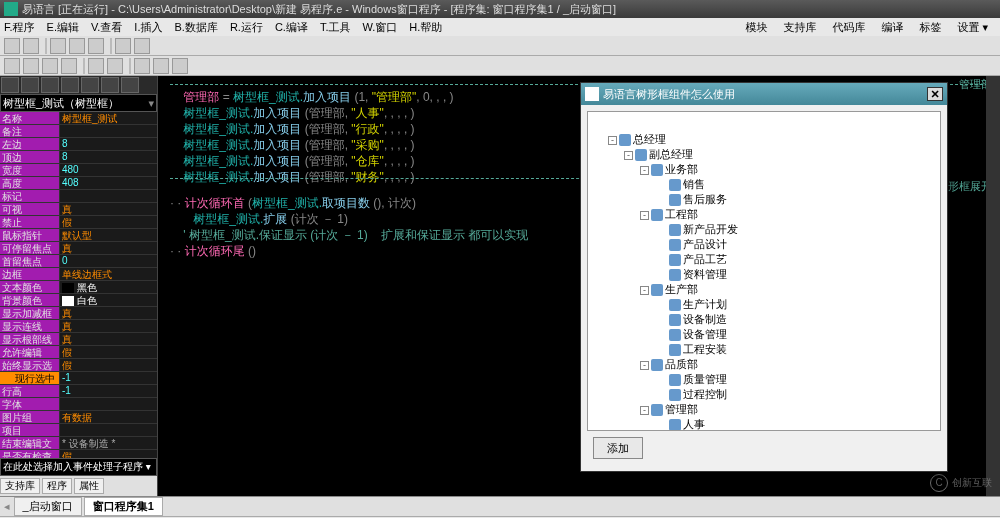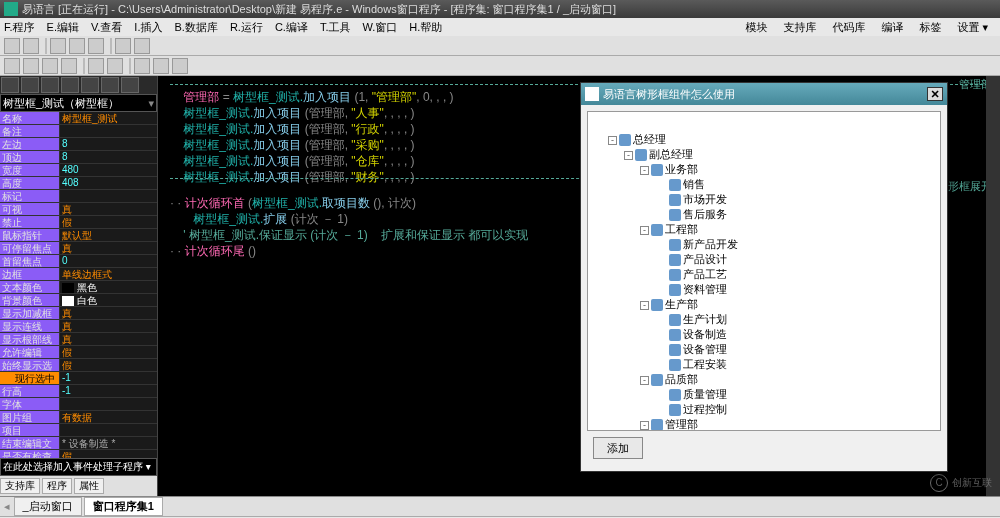--- a/index.html
+++ b/index.html
@@ -14,21 +14,21 @@
 .toolbar .btn { width:16px; height:16px; background:#ccc; margin-right:3px; border:1px solid #999; }
 .toolbar .sep { width:2px; height:16px; background:#bbb; margin:0 3px; }
 .workspace { display:flex; height:420px; background:#1a1a1a; }
 .panel-left { width:158px; background:#1a1a1a; border-right:1px solid #444; display:flex; flex-direction:column; }
 .panel-tabs { height:18px; background:#2a2a2a; display:flex; }
 .panel-tabs .t { width:18px; height:16px; background:#444; margin:1px; border:1px solid #666; }
 .dropdown { height:18px; background:#000; border:1px solid #555; color:#fff; font-size:11px; padding:0 2px; display:flex; align-items:center; }
 .dropdown .arrow { margin-left:auto; color:#888; }
 .prop-grid { flex:1; overflow:auto; background:#1a1a1a; }
 .prop-row { display:flex; height:13px; font-size:10px; border-bottom:1px solid #333; }
-.prop-row .k { width:60px; background:#8b5cf6; color:#e0e0e0; padding-left:2px; border-right:1px solid #333; overflow:hidden; }
+.prop-row .k { width:60px; background:#a21caf; color:#e0e0e0; padding-left:2px; border-right:1px solid #333; overflow:hidden; }
 .prop-row .v { flex:1; padding-left:2px; overflow:hidden; }
 .prop-row .v.orange { color:#ff8c00; }
 .prop-row .v.cyan { color:#5ff; }
 .prop-row .v.gray { color:#aaa; }
 .prop-row.hl .k { background:#ff8c00; color:#000;padding-left:15px; }
 .prop-row .swatch { width:12px; height:10px; display:inline-block; vertical-align:middle; margin-right:3px; }
 .dropdown2 { height:18px; background:#000; border:1px solid #555; color:#fff; font-size:10px; padding:0 2px; display:flex; align-items:center; }
 .panel-left-tabs { height:20px; background:#e0e0e0; display:flex; align-items:center; font-size:10px; color:#000; }
 .panel-left-tabs .tab { padding:0 4px; border:1px solid #aaa; margin-right:2px; background:#f0f0f0; }
 .code-area { flex:1; background:#000; padding:8px 12px; position:relative; font-family:"NSimSun",monospace; font-size:12px; line-height:16px; }
@@ -277,21 +277,20 @@
   <div class="popup-title">
     <div class="icon"></div>
     <span>易语言树形框组件怎么使用</span>
     <div class="close">✕</div>
   </div>
   <div class="tree-container" id="tree-container">
       <div class="tree-node"><span class="tree-indent" style="width: 0px;"></span><span class="exp">-</span><span class="pic"></span><span>总经理</span></div>
       <div class="tree-node"><span class="tree-indent" style="width: 16px;"></span><span class="exp">-</span><span class="pic"></span><span>副总经理</span></div>
       <div class="tree-node"><span class="tree-indent" style="width: 32px;"></span><span class="exp">-</span><span class="pic"></span><span>业务部</span></div>
       <div class="tree-node"><span class="tree-indent" style="width: 48px;"></span><span style="display: inline-block; width: 13px;"></span><span class="pic"></span><span>销售</span></div>
-      <div class="tree-node"><span class="tree-indent" style="width: 48px;"></span><span style="display: inline-block; width: 13px;"></span><span class="pic"></span><span>市场开发</span></div>
       <div class="tree-node"><span class="tree-indent" style="width: 48px;"></span><span style="display: inline-block; width: 13px;"></span><span class="pic"></span><span>售后服务</span></div>
       <div class="tree-node"><span class="tree-indent" style="width: 32px;"></span><span class="exp">-</span><span class="pic"></span><span>工程部</span></div>
       <div class="tree-node"><span class="tree-indent" style="width: 48px;"></span><span style="display: inline-block; width: 13px;"></span><span class="pic"></span><span>新产品开发</span></div>
       <div class="tree-node"><span class="tree-indent" style="width: 48px;"></span><span style="display: inline-block; width: 13px;"></span><span class="pic"></span><span>产品设计</span></div>
       <div class="tree-node"><span class="tree-indent" style="width: 48px;"></span><span style="display: inline-block; width: 13px;"></span><span class="pic"></span><span>产品工艺</span></div>
       <div class="tree-node"><span class="tree-indent" style="width: 48px;"></span><span style="display: inline-block; width: 13px;"></span><span class="pic"></span><span>资料管理</span></div>
       <div class="tree-node"><span class="tree-indent" style="width: 32px;"></span><span class="exp">-</span><span class="pic"></span><span>生产部</span></div>
       <div class="tree-node"><span class="tree-indent" style="width: 48px;"></span><span style="display: inline-block; width: 13px;"></span><span class="pic"></span><span>生产计划</span></div>
       <div class="tree-node"><span class="tree-indent" style="width: 48px;"></span><span style="display: inline-block; width: 13px;"></span><span class="pic"></span><span>设备制造</span></div>
       <div class="tree-node"><span class="tree-indent" style="width: 48px;"></span><span style="display: inline-block; width: 13px;"></span><span class="pic"></span><span>设备管理</span></div>

